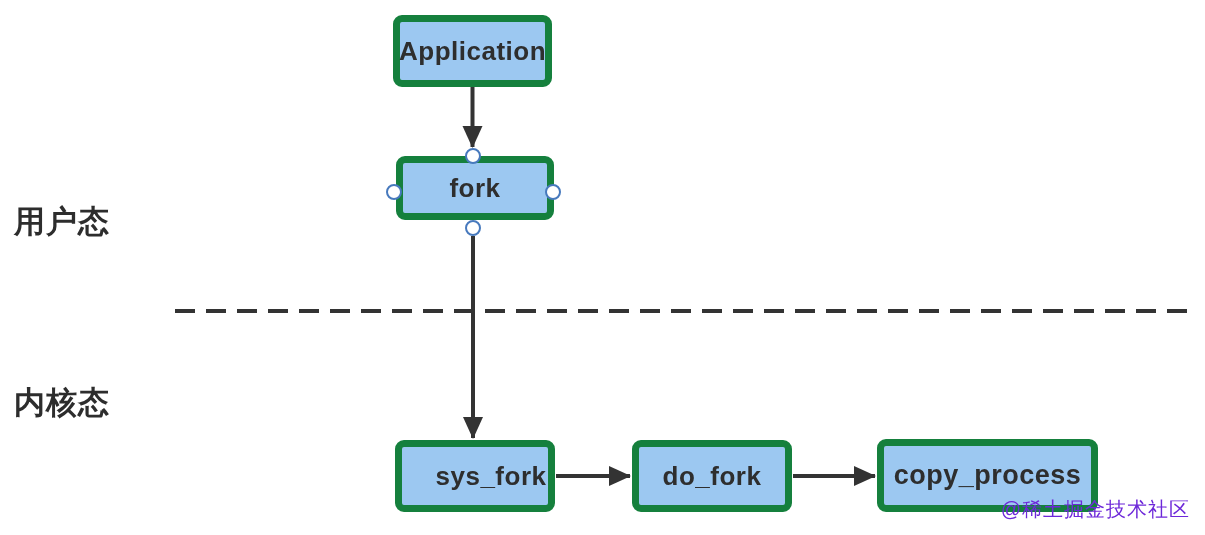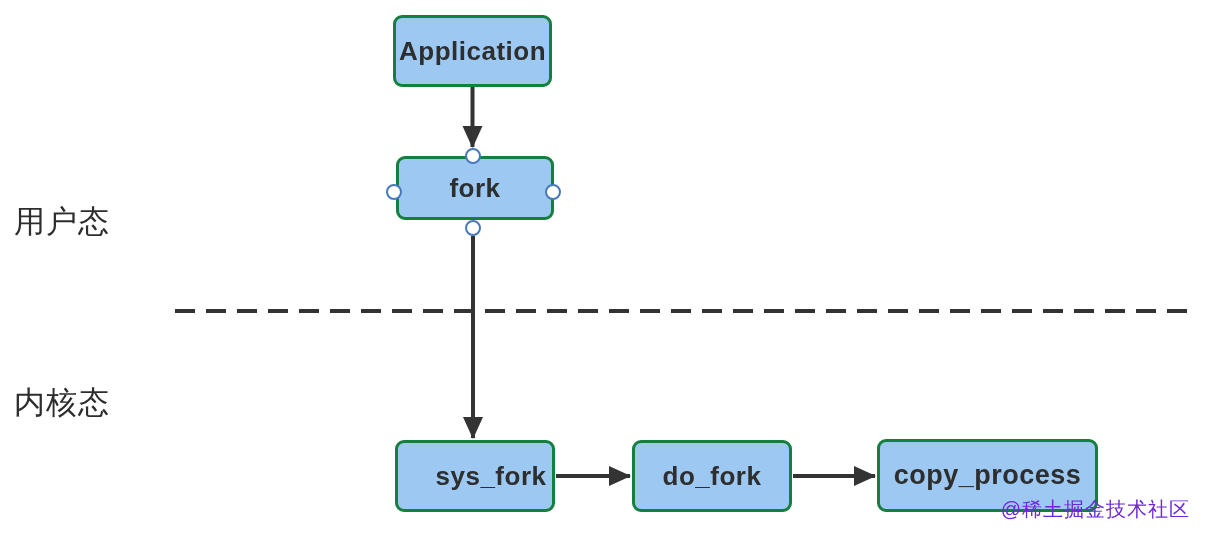--- a/index.html
+++ b/index.html
@@ -11,21 +11,21 @@
     background: #ffffff;
     overflow: hidden;
     font-family: "Liberation Sans", "DejaVu Sans", sans-serif;
   }
   .node {
     position: absolute;
     display: flex;
     align-items: center;
     justify-content: center;
     background: #9cc8f1;
-    border: 3px solid #15803d;
+    border: 7px solid #15803d;
     border-radius: 9px;
     font-weight: bold;
     font-size: 26px;
     color: #2e2e2e;
     letter-spacing: 0.5px;
     cursor: move;
   }
   .node-application { left: 393px; top: 15px;  width: 159px; height: 72px; }
   .node-fork        { left: 396px; top: 156px; width: 158px; height: 64px; }
   .node-sys-fork    { left: 395px; top: 440px; width: 160px; height: 72px; padding-left: 32px; }
@@ -42,21 +42,21 @@
     cursor: crosshair;
   }
   .handle-top    { left: 465px; top: 148px; }
   .handle-bottom { left: 465px; top: 220px; }
   .handle-left   { left: 386px; top: 184px; }
   .handle-right  { left: 545px; top: 184px; }
 
   .region-label {
     position: absolute;
     left: 14px;
-    font-weight: normal;
+    font-weight: bold;
     font-size: 31px;
     color: #2d2d2d;
     letter-spacing: 1px;
   }
   .label-user   { top: 201px; }
   .label-kernel { top: 382px; text-align: right; }
 
   .connector-layer {
     position: absolute;
     left: 0; top: 0;

